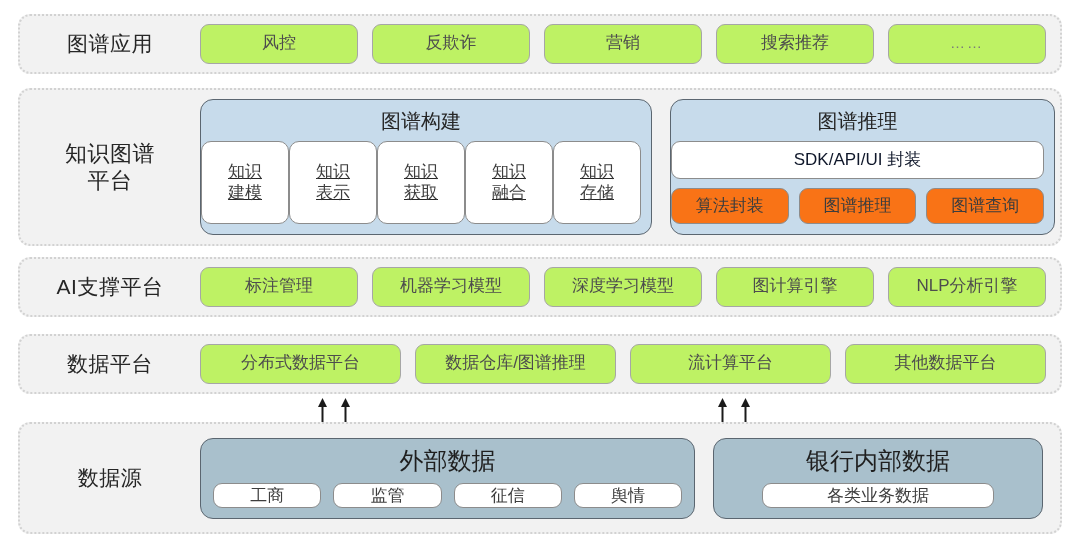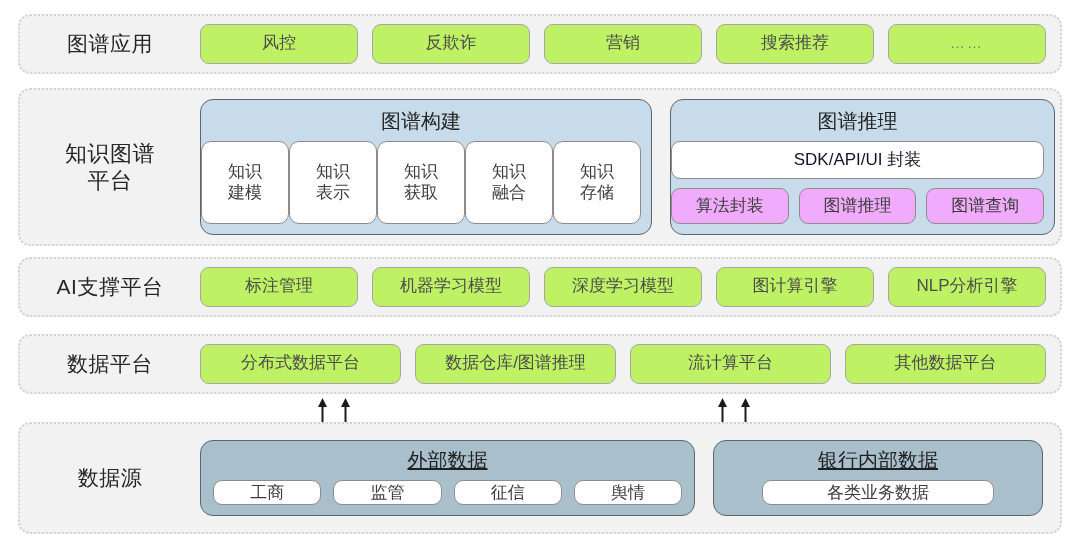--- a/index.html
+++ b/index.html
@@ -98,20 +98,21 @@
   }
 
   #kg-build { flex: 0 0 452px; }
   #kg-cap   { flex: 0 0 385px; }
 
   .build-items {
     display: flex;
     width: 100%;
     justify-content: center;
     flex: 1 1 auto;
+    text-decoration: underline;
   }
   .build-box {
     flex: 1 1 0;
     background: #ffffff;
     border: 1.6px solid #8c8c8c;
     border-radius: 10px;
     font-size: 17px;
     color: #3d3d3d;
     display: flex;
     flex-direction: column;
@@ -135,21 +136,21 @@
     margin-bottom: 9px;
     box-sizing: border-box;
   }
   .cap-items {
     display: flex;
     gap: 10px;
     width: 100%;
   }
   .cap-box {
     flex: 1 1 0;
-    background: #f0abfc;
+    background: #f97316;
     border: 1.6px solid #8c8c8c;
     border-radius: 9px;
     font-size: 17px;
     color: #3d3d3d;
     height: 36px;
     line-height: 34px;
     text-align: center;
     white-space: nowrap;
     box-sizing: border-box;
   }
@@ -179,24 +180,23 @@
     background: #a9c0cc;
     border: 1.6px solid #5b6670;
     border-radius: 13px;
     display: flex;
     flex-direction: column;
     align-items: center;
     box-sizing: border-box;
     padding: 4px 12px 10px 12px;
   }
   .slate-panel .panel-title {
-    font-size: 20px;
+    font-size: 24px;
     color: #1f1f1f;
     margin: 2px 0 6px 0;
-    text-decoration: underline;
   }
   #src-external { flex: 0 0 495px; }
   #src-internal { flex: 0 0 330px; }
 
   .src-items {
     display: flex;
     gap: 12px;
     width: 100%;
     flex: 1 1 auto;
   }

